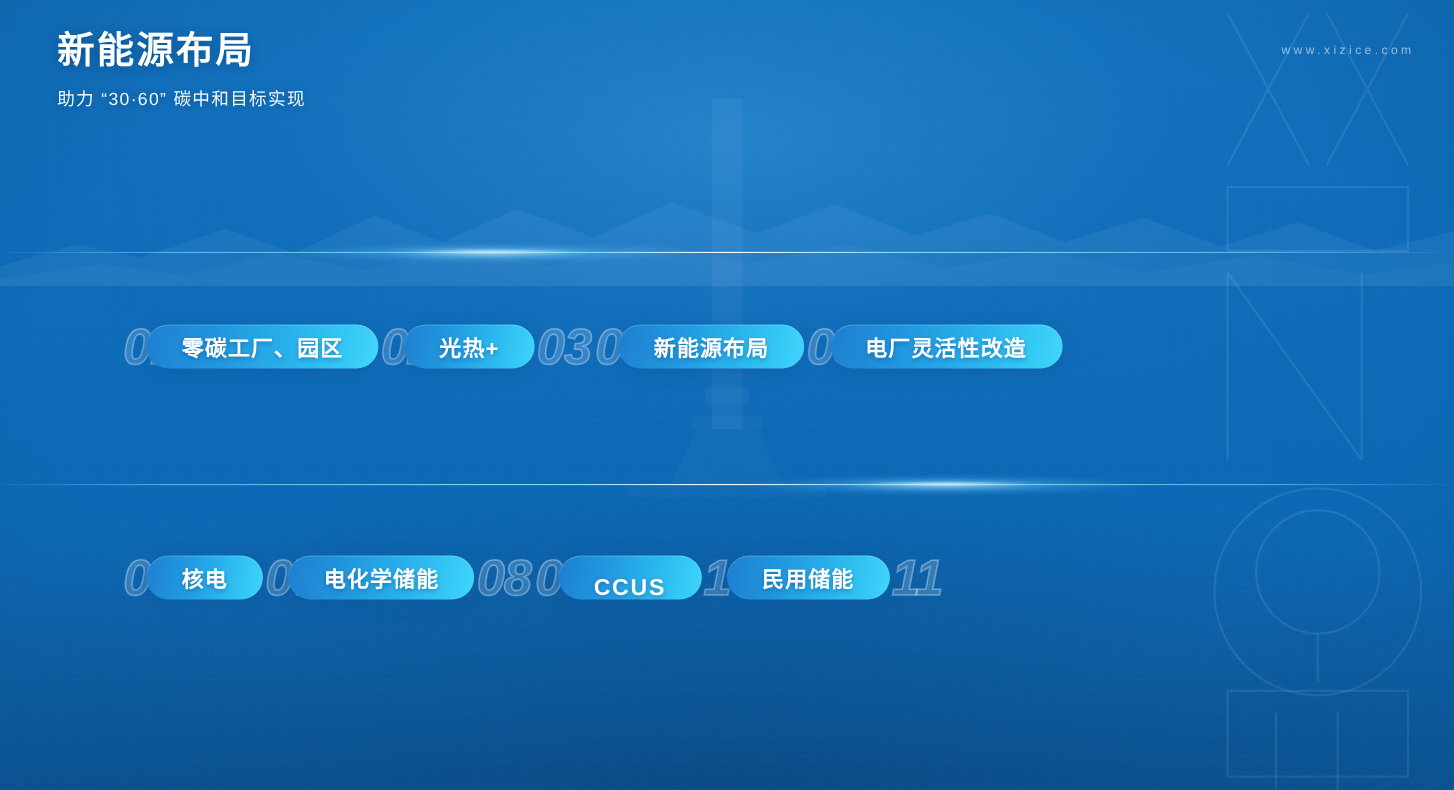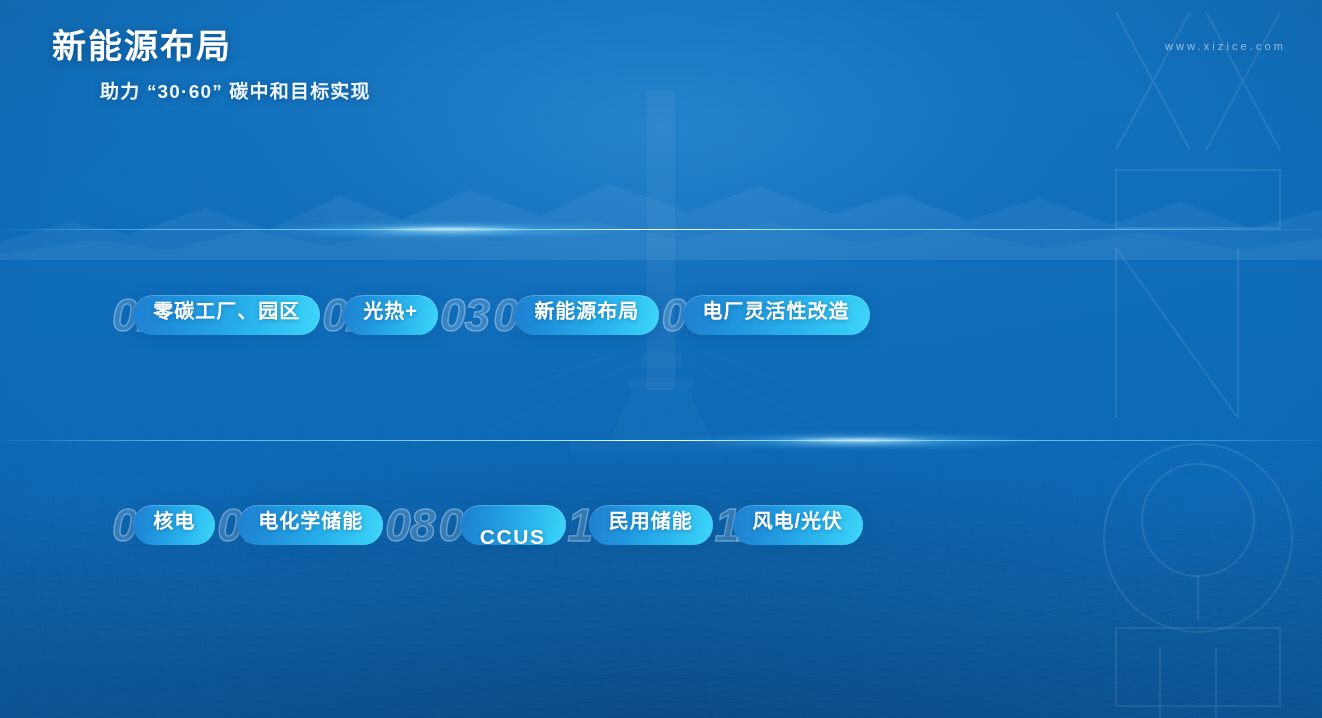--- a/index.html
+++ b/index.html
@@ -79,26 +79,25 @@
   .title {
     font-size: 34px;
     font-weight: 700;
     color: #ffffff;
     letter-spacing: 2px;
     line-height: 1.22;
     text-shadow: 0 2px 10px rgba(2,38,76,0.35);
   }
   .subtitle {
     margin-top: 9px;
-    font-size: 19px;
-    font-weight: 700;
+    font-size: 16px;
+    font-weight: 400;
     color: #eef7ff;
     letter-spacing: 1.2px;
     text-shadow: 0 1px 7px rgba(2,38,76,0.35);
-    margin-left: 48px;
   }
 
   .watermark {
     position: absolute; right: 36px; top: 40px;
     font-size: 11px;
     letter-spacing: 3.1px;
     color: rgba(222,238,252,0.62);
     font-family: "Liberation Sans", "DejaVu Sans", sans-serif;
   }
 
@@ -154,24 +153,24 @@
     line-height: 1;
     color: rgba(255,255,255,0.17);
     -webkit-text-stroke: 1.4px rgba(206,231,252,0.42);
     padding-right: 2px;
     user-select: none;
   }
   .pill {
     position: relative;
     z-index: 2;
     display: flex;
-    align-items: flex-start;
+    align-items: center;
     justify-content: center;
     height: 40px;
-    padding: 0 20px;
+    padding: 0 32px;
     margin-left: -30px;
     border-radius: 21px;
     background: linear-gradient(100deg, #1f7fd0 0%, #2094dd 28%, #29b2ec 62%, #36cbf6 88%, #42d6fb 100%);
     box-shadow:
       0 3px 14px rgba(14,86,150,0.40),
       inset 0 1px 0 rgba(255,255,255,0.22);
     white-space: nowrap;
   }
   .pill-label {
     font-size: 20px;
@@ -309,19 +308,16 @@
         </div>
       </div>
       <div class="item">
         <span class="ghost-num">10</span>
         <div class="pill">
           <span class="pill-label">民用储能</span>
         </div>
       </div>
       <div class="item">
         <span class="ghost-num">11</span>
-        <div class="pill">
-          <span class="pill-label">风电/光伏</span>
-        </div>
       </div>
     </div>
 
 </div>
 
 </body></html>

